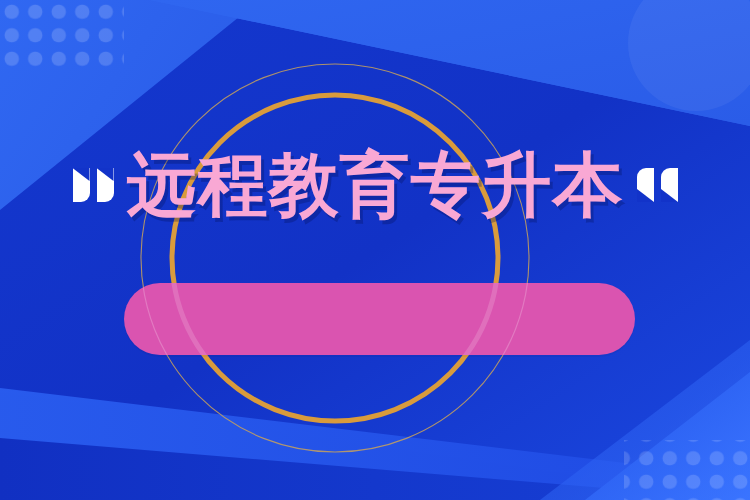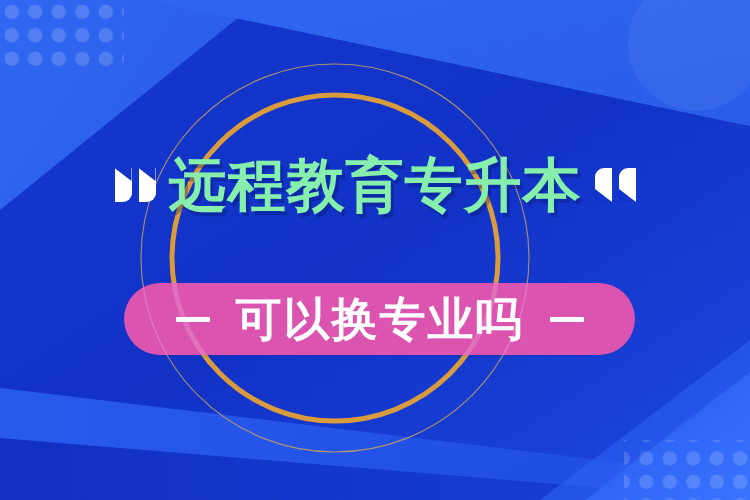--- a/index.html
+++ b/index.html
@@ -48,24 +48,24 @@
     content:"";position:absolute;left:0;top:0;
     width:17px;height:13px;background:#1233c9;
     -webkit-clip-path:polygon(0 0,100% 0,100% 100%);
     clip-path:polygon(0 0,100% 0,100% 100%);
   }
   .qmark.close{transform:rotate(180deg);}
 
   #title-text{
     font-family:"DejaVu Sans","Liberation Sans",sans-serif;
     font-weight:bold;
-    font-size:58px;
+    font-size:70px;
     line-height:84px;
     letter-spacing:1px;
-    color:#86efac;
+    color:#f9a8d4;
     text-shadow:3px 4px 0 rgba(4,16,90,.30);
   }
 
   
   #pill{
     position:absolute;
     left:124px;top:283px;
     width:511px;height:72px;
     border-radius:36px;
     background:#da54b0;
@@ -180,21 +180,16 @@
           <i></i>
           <i></i>
         </span>
     </div>
 
     <div id="pill">
       <svg class="pill-arc" viewBox="0 0 511 72" xmlns="http://www.w3.org/2000/svg">
         <circle cx="211" cy="-25" r="163" fill="none" stroke="#ffffff" stroke-width="5" opacity="0.16"></circle>
         <circle cx="211" cy="-25" r="194" fill="none" stroke="#ffffff" stroke-width="1.2" opacity="0.22"></circle>
       </svg>
-      <div id="pill-inner">
-        <span class="dash"></span>
-        <span id="pill-text">可以换专业吗</span>
-        <span class="dash"></span>
-      </div>
     </div>
 
   </div>
 </div>
 
 </body></html>

